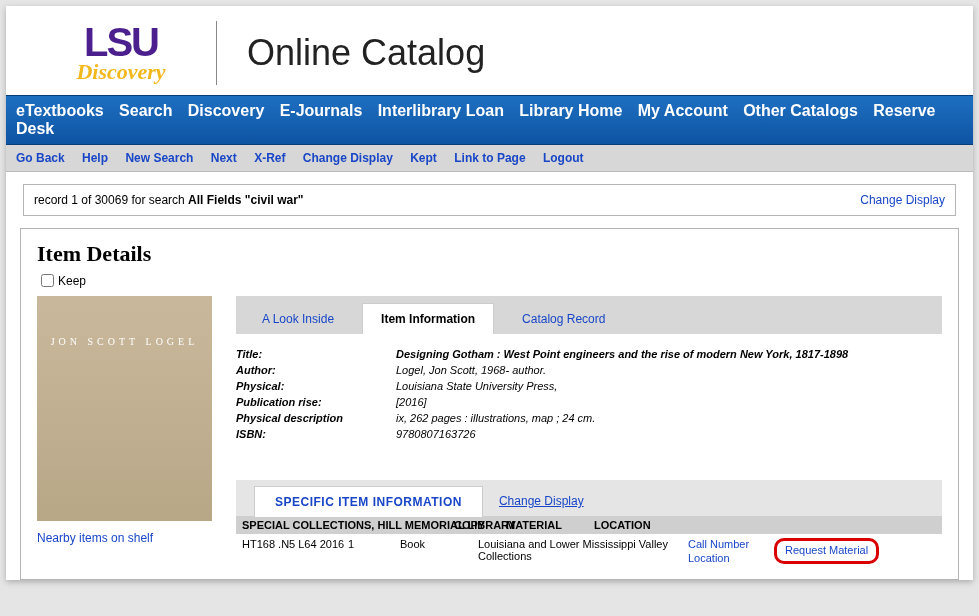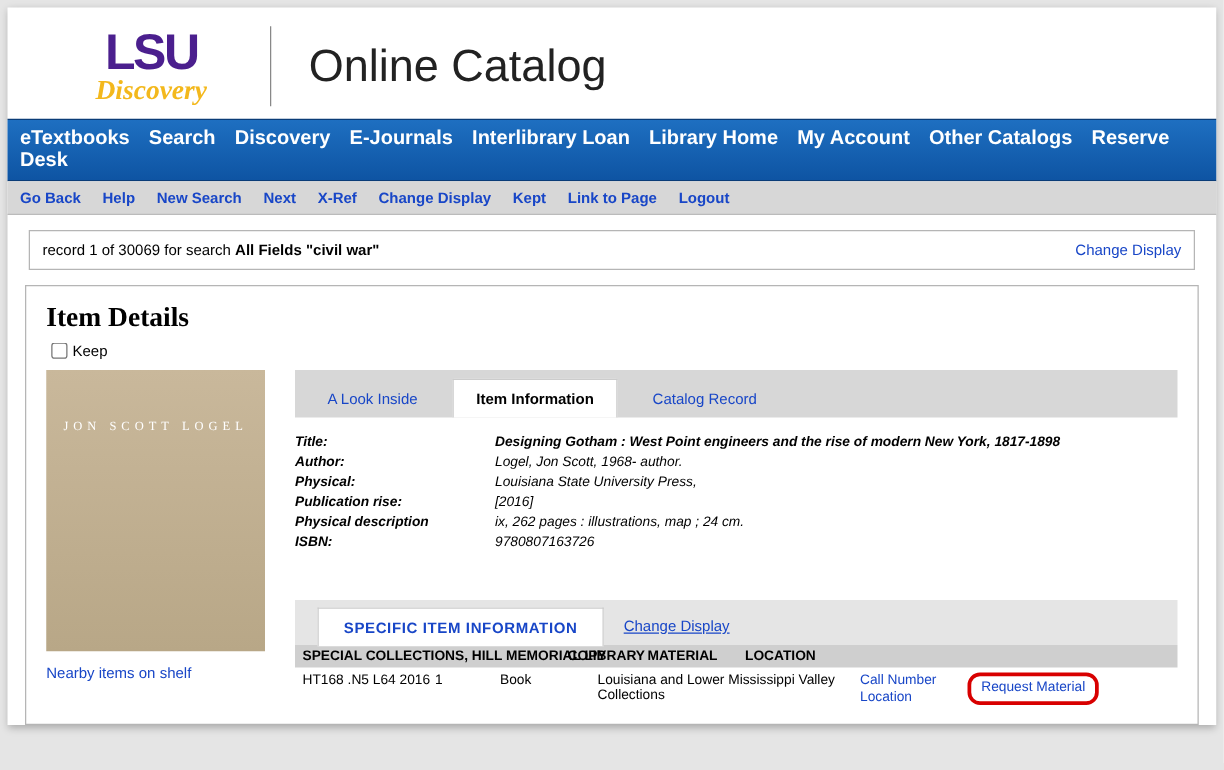--- a/index.html
+++ b/index.html
@@ -170,21 +170,21 @@
 .spec-link { color: #1846c7; padding: 8px 16px; font-size: 12px; }
 .spec-body { font-size: 11px; }
 .spec-header-row {
   background: #cfcfcf;
   padding: 3px 6px;
   font-weight: bold;
   display:flex;
 }
 .lib-name { width: 256px; white-space: nowrap;}
 .th-copy { width: 52px; }
-.th-material { width: 78px; margin-left: 12px; }
+.th-material { width: 88px; }
 .th-location { flex: 1; }
 .spec-data-row { display: flex; padding: 4px 6px; align-items: flex-start;}
 .cn { width: 106px; padding-left:0;}
 .cp { width: 52px; }
 .mat { width: 78px; }
 .loc { width: 210px; }
 .action-link { color: #1846c7; text-decoration: none; width: 92px; line-height:1.25;}
 .request-box {
   border: 3px solid #d80000;
   border-radius: 10px;

